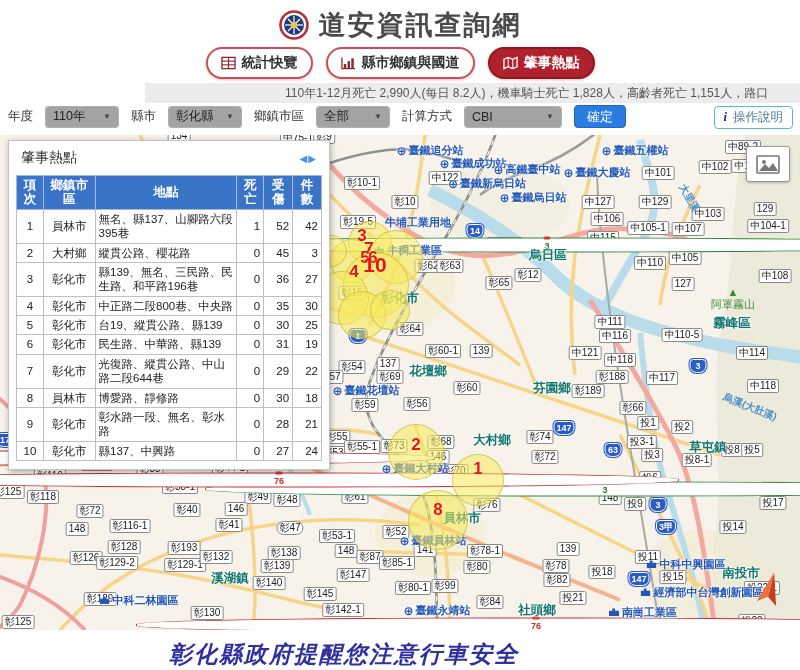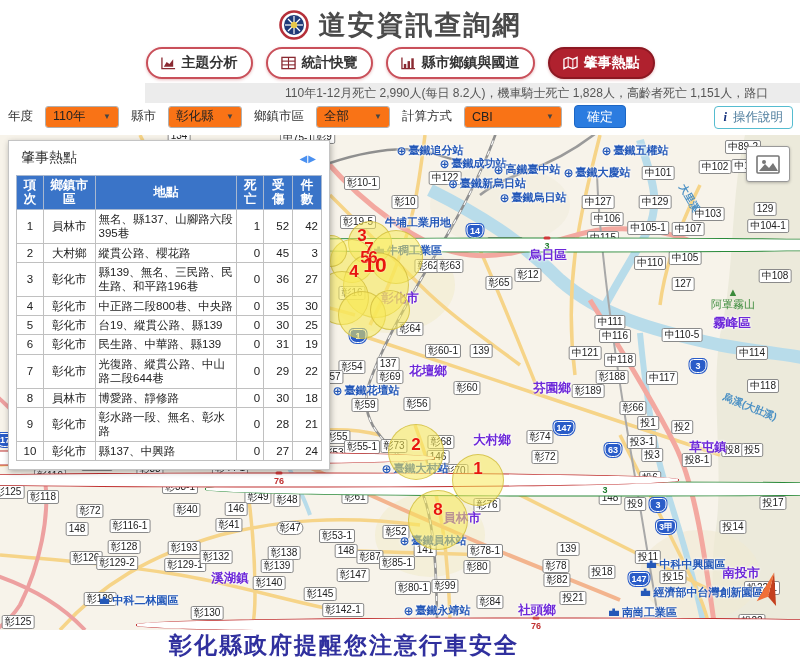--- a/index.html
+++ b/index.html
@@ -20,34 +20,34 @@
   .nav-icon { color:#8a2a32; display:flex; align-items:center; }
   .nav-btn.active { background:#b0212e; color:#fff; border-color:#8c1822; }
   .nav-btn.active .nav-icon { color:#fff; }
   
   .stats { margin-left:145px; height:20px; background:#ececec; font-size:12px; color:#555;
     line-height:20px; white-space:nowrap; overflow:hidden; padding-left:140px; margin-top:4px; }
   
   .filterbar { display:flex; align-items:center; gap:12px; padding:3px 8px; height:27px; position:relative; }
   .flabel-txt { font-size:12.5px; color:#333; }
   .fgroup { display:flex; align-items:stretch; border:1px solid #b0b0b0; border-radius:3px; overflow:hidden; height:22px; }
-  .fselect { background:#f97316; padding:0 7px; font-size:12.5px; color:#222; display:flex; align-items:center;
+  .fselect { background:#a3a3a3; padding:0 7px; font-size:12.5px; color:#222; display:flex; align-items:center;
     justify-content:space-between; gap:12px; min-width:72px; cursor:pointer; }
   .fselect .arr { font-size:8px; color:#444; }
   .btn-submit { background:#2b7ce0; color:#fff; border-radius:4px; font-size:13px; padding:0 12px; height:23px;
     display:flex; align-items:center; cursor:pointer; border:1px solid #1c66c4; }
   .btn-help { position:absolute; right:7px; top:3px; border:1px solid #55bcd0; border-radius:4px; background:#fff;
     color:#4a7a9b; font-size:12.5px; padding:2px 9px; display:flex; gap:6px; align-items:center; cursor:pointer; }
   .btn-help .i-ico { color:#15307c; font-weight:bold; font-family:"Liberation Serif",serif; font-style:italic; }
   
   .map { position:absolute; top:135px; left:0; width:800px; height:495px; background:#f7f3ea; overflow:hidden; }
   .roads-svg { position:absolute; left:0; top:0; }
   .chip { position:absolute; transform:translate(-50%,-50%); background:#fff; border:1px solid #8a8a8a;
     border-radius:2px; font-size:10px; color:#222; padding:0 2px; line-height:12px; white-space:nowrap; z-index:2; }
-  .region { position:absolute; transform:translate(-50%,-50%); color:#6d28d9; font-size:12.5px; font-weight:bold;
+  .region { position:absolute; transform:translate(-50%,-50%); color:#0f766e; font-size:12.5px; font-weight:bold;
     white-space:nowrap; text-shadow:0 0 3px #fff,0 0 3px #fff; z-index:3; }
   .station { position:absolute; transform:translate(-50%,-50%); color:#2458b8; font-size:11px; font-weight:bold;
     white-space:nowrap; display:flex; align-items:center; gap:2px; text-shadow:0 0 3px #fff,0 0 3px #fff; z-index:3; }
   .station .st-ico { font-size:12px; line-height:10px; }
   .poi { position:absolute; transform:translate(-50%,-50%); color:#2458b8; font-size:11px; font-weight:bold;
     white-space:nowrap; display:flex; align-items:center; gap:3px; text-shadow:0 0 3px #fff,0 0 3px #fff; z-index:3; }
   .fac { width:10px; height:8px; background:#2458b8; clip-path:polygon(0 100%,0 35%,33% 35%,33% 0,60% 0,60% 35%,100% 35%,100% 100%); }
   .water { position:absolute; color:#4a90c4; font-size:10px; white-space:nowrap; z-index:2; font-weight:bold; }
   .mountain { position:absolute; transform:translate(-50%,-50%); color:#3a8a3a; font-size:11px; white-space:nowrap;
     text-align:center; z-index:3; line-height:1.1; }
@@ -76,21 +76,21 @@
   .panel-head { display:flex; justify-content:space-between; align-items:center; padding:8px 12px 7px; }
   .panel-title { font-size:14px; color:#333; }
   .collapse-ico { color:#4a90f0; font-size:10px; letter-spacing:1px; cursor:pointer; }
   .hotspot-table { border-collapse:collapse; margin:1px 7px 8px; }
   .hotspot-table th { background:#3a74c8; color:#fff; font-size:12.5px; font-weight:bold;
     border:1px solid #a8b8d0; padding:2px 2px; line-height:1.15; text-align:center; }
   .hotspot-table td { border:1px solid #c0c0c0; font-size:11.5px; color:#222; padding:2px 3px; line-height:1.25; }
   td.c { text-align:center; } td.r { text-align:right; } td.l { text-align:left; }
   
   .footer { position:absolute; top:630px; left:0; width:688px; height:40px; background:#fff;
-    display:flex; align-items:flex-start; justify-content:center; }
+    display:flex; align-items:flex-end; justify-content:center;font-style:italic; }
   .footer-text { color:#30309e; font-size:23px; font-weight:bold; letter-spacing:2px; }
 </style>
 </head>
 <body>
 
 <div class="header">
   <svg class="logo" viewBox="0 0 30 30">
     <circle cx="15" cy="15" r="13.5" fill="#fff" stroke="#b5303a" stroke-width="2.6"></circle>
     <circle cx="15" cy="15" r="10" fill="#1f3a78"></circle>
     <g stroke="#fff" stroke-width="1.2">
@@ -98,29 +98,20 @@
         <line x1="6" y1="15" x2="24" y2="15"></line>
       <line x1="9" y1="9" x2="21" y2="21"></line>
         <line x1="21" y1="9" x2="9" y2="21"></line>
     </g>
     <circle cx="15" cy="15" r="3.2" fill="#e8c84a"></circle>
   </svg>
   <h1 class="page-title">道安資訊查詢網</h1>
 </div>
 
 <div class="nav" id="nav">
-    <div class="nav-btn">
-      <span class="nav-icon">
-        <svg width="15" height="14" viewBox="0 0 16 14">
-          <path d="M1,1 V13 H15" stroke="currentColor" stroke-width="1.4" fill="none"></path>
-          <path d="M3,11 L6,6 L9,8 L13,3 V11 Z" fill="currentColor"></path>
-        </svg>
-      </span>
-      <span>主題分析</span>
-    </div>
     <div class="nav-btn">
       <span class="nav-icon">
         <svg width="15" height="14" viewBox="0 0 16 14">
           <rect x="1" y="1" width="14" height="12" fill="none" stroke="currentColor" stroke-width="1.4"></rect>
           <line x1="1" y1="5" x2="15" y2="5" stroke="currentColor" stroke-width="1.2"></line>
           <line x1="1" y1="9" x2="15" y2="9" stroke="currentColor" stroke-width="1.2"></line>
           <line x1="8" y1="1" x2="8" y2="13" stroke="currentColor" stroke-width="1.2"></line>
         </svg>
       </span>
       <span>統計快覽</span>

